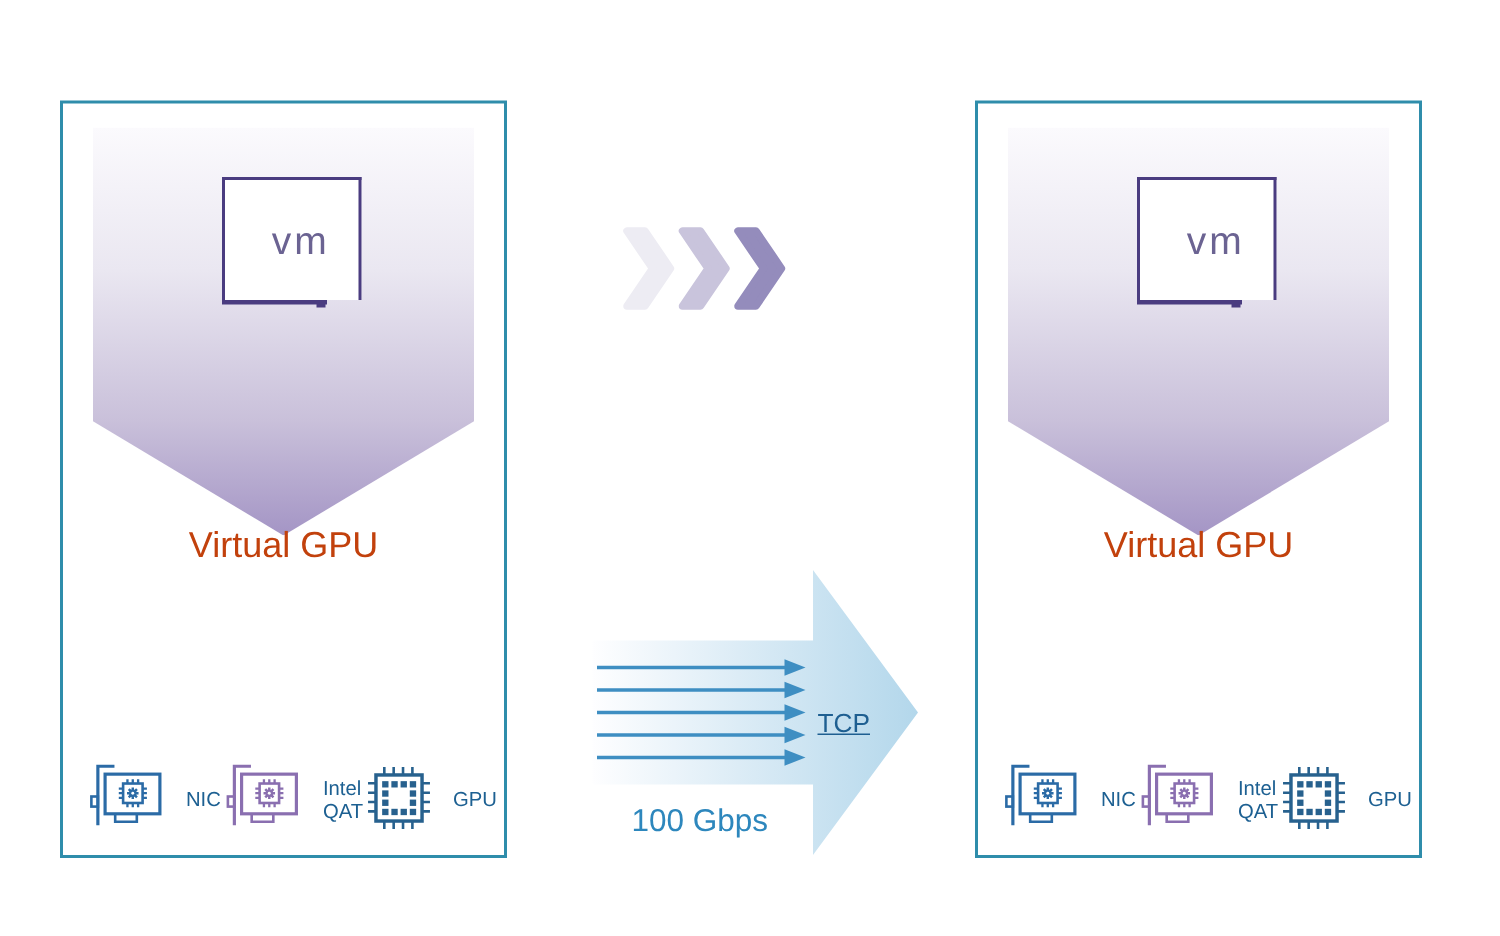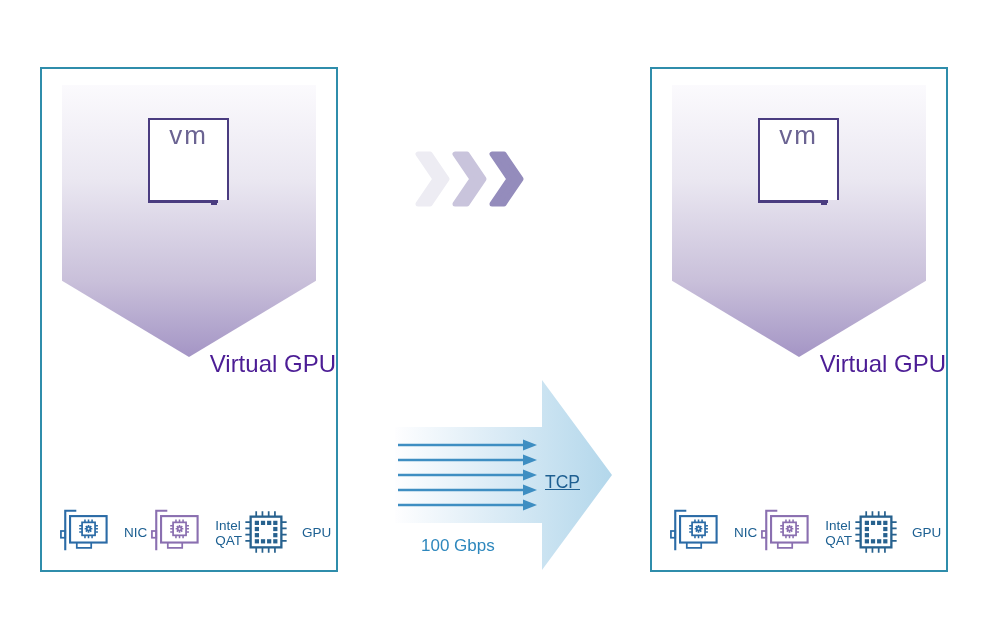--- a/index.html
+++ b/index.html
@@ -17,48 +17,48 @@
   .banner{
     position:absolute;left:20px;top:16px;width:254px;height:272px;
     background:linear-gradient(180deg,#fbfafd 0%,#eae7f1 35%,#c9c0da 72%,#a495c5 100%);
     -webkit-clip-path:polygon(0 0,100% 0,100% 72%,50% 100%,0 72%);
     clip-path:polygon(0 0,100% 0,100% 72%,50% 100%,0 72%);
   }
   .vm-box{
     position:absolute;left:50%;margin-left:-41px;top:33px;
     width:77px;height:80px;background:#ffffff;
     border:2.5px solid #4a3c80;border-bottom:none;
-    display:flex;justify-content:center;
+    display:flex;align-items:center;justify-content:center;padding-left:12px;
   }
   .vm-label{font-size:26px;letter-spacing:2px;color:#6b6392;}
   .vm-bottom-line{position:absolute;left:-2.5px;bottom:-2.5px;width:70px;height:2.5px;background:#4a3c80;}
   .vm-step{position:absolute;left:61px;bottom:-5px;width:5.5px;height:5px;background:#4a3c80;}
   .host-title{
-    position:absolute;top:281px;left:0;width:100%;text-align:right;
-    font-size:24px;color:#4c1d95;
+    position:absolute;top:281px;left:0;width:100%;text-align:center;
+    font-size:24px;color:#c2410c;
   }
   .devices{
     position:absolute;left:14px;right:30px;bottom:14px;
     display:flex;justify-content:space-between;align-items:flex-end;
   }
   .device{display:flex;flex-direction:row;align-items:center;gap:12px;}
   .device .icon-wrap{height:54px;display:flex;align-items:flex-end;}
   .device-label{margin-top:7px;font-size:13.5px;color:#1d6092;}
   .card-icon{color:#2b6ba6;}
   .card-icon.qat{color:#8a6fb0;}
   .chip-icon{color:#27618e;}
   
   .vmotion-chevrons{position:absolute;left:415px;top:149px;}
   .vmotion-label-wrap{position:absolute;left:388px;top:218px;width:164px;text-align:center;}
   .vmotion-label{font-size:23px;color:#5a4a9c;}
   .squiggle{display:block;margin:1px auto 0 auto;}
   
   .tcp-group{position:absolute;left:393px;top:378px;width:222px;height:196px;}
   .tcp-label{position:absolute;left:152px;top:94px;font-size:17.5px;color:#1e5f91;text-decoration:underline;}
-  .bw-label{position:absolute;left:28px;top:158px;font-size:17px;color:#2d87bd;white-space:nowrap;}
+  .bw-label{position:absolute;left:28px;top:158px;font-size:21px;color:#2d87bd;white-space:nowrap;}
 </style>
 </head>
 <body>
 
 <div class="canvas">
 
   <div class="host-box left">
     <div class="banner">
       <div class="vm-box">
         <span class="vm-label">vm</span>

